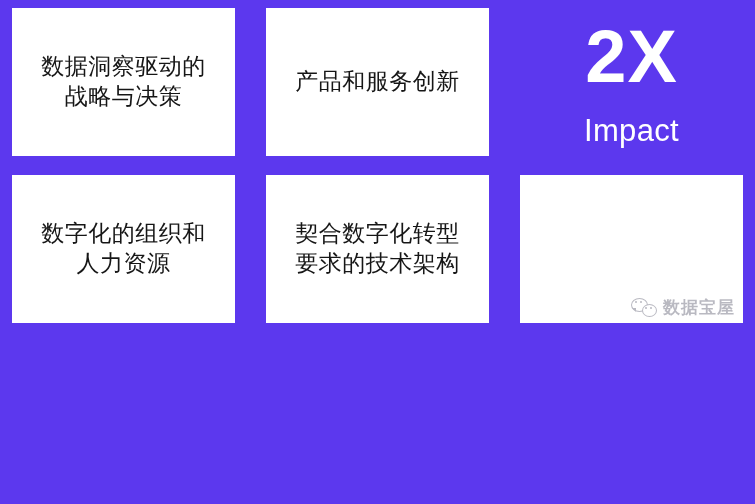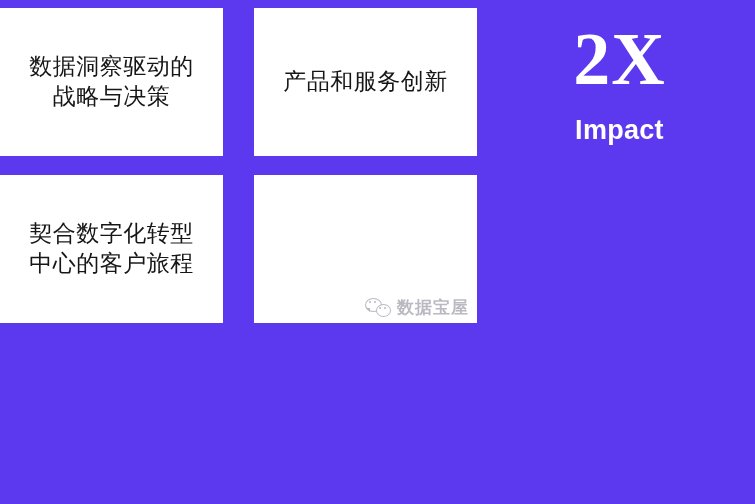--- a/index.html
+++ b/index.html
@@ -16,21 +16,21 @@
   #infographic {
     position: relative;
     width: 755px;
     height: 504px;
     background: #5c38ee;
     box-sizing: border-box;
   }
 
   .grid {
     position: absolute;
-    left: 0;
+    left: 12px;
     top: 8px;
     width: 731px;
     height: 482px;
     display: grid;
     grid-template-columns: 223px 223px 223px;
     grid-template-rows: 148px 148px 148px;
     column-gap: 31px;
     row-gap: 19px;
   }
 
@@ -61,26 +61,25 @@
     padding: 0;
   }
 
   .center-metric {
     font-size: 74px;
     font-weight: bold;
     color: #ffffff;
     line-height: 0.95;
     letter-spacing: 1px;
     margin-top: 4px;
-    font-family: Liberation Serif, serif;
   }
 
   .center-caption {
-    font-size: 27px;
-    font-weight: bold;
+    font-size: 31px;
+    font-weight: normal;
     color: #ffffff;
     line-height: 1;
     margin-top: 22px;
     letter-spacing: 0.3px;
   }
 
   
   .watermark {
     position: absolute;
     right: 8px;
@@ -161,24 +160,28 @@
     </div>
 
 
 
     <div class="cell center">
       <div class="center-metric">2X</div>
       <div class="center-caption">Impact</div>
     </div>
 
 
+    <div class="cell">
+      <div class="cell-label">数字化的组织和
+人力资源</div>
+    </div>
 
     <div class="cell">
       <div class="cell-label">契合数字化转型
-中心的客户旅程</div>
+要求的技术架构</div>
     </div>
 
     <div class="cell">
       <div class="watermark">
         <span class="wechat-icon">
           <span class="bubble-a"></span>
           <span class="tail-a"></span>
           <span class="bubble-b"></span>
           <span class="dot d1"></span>
           <span class="dot d2"></span>

